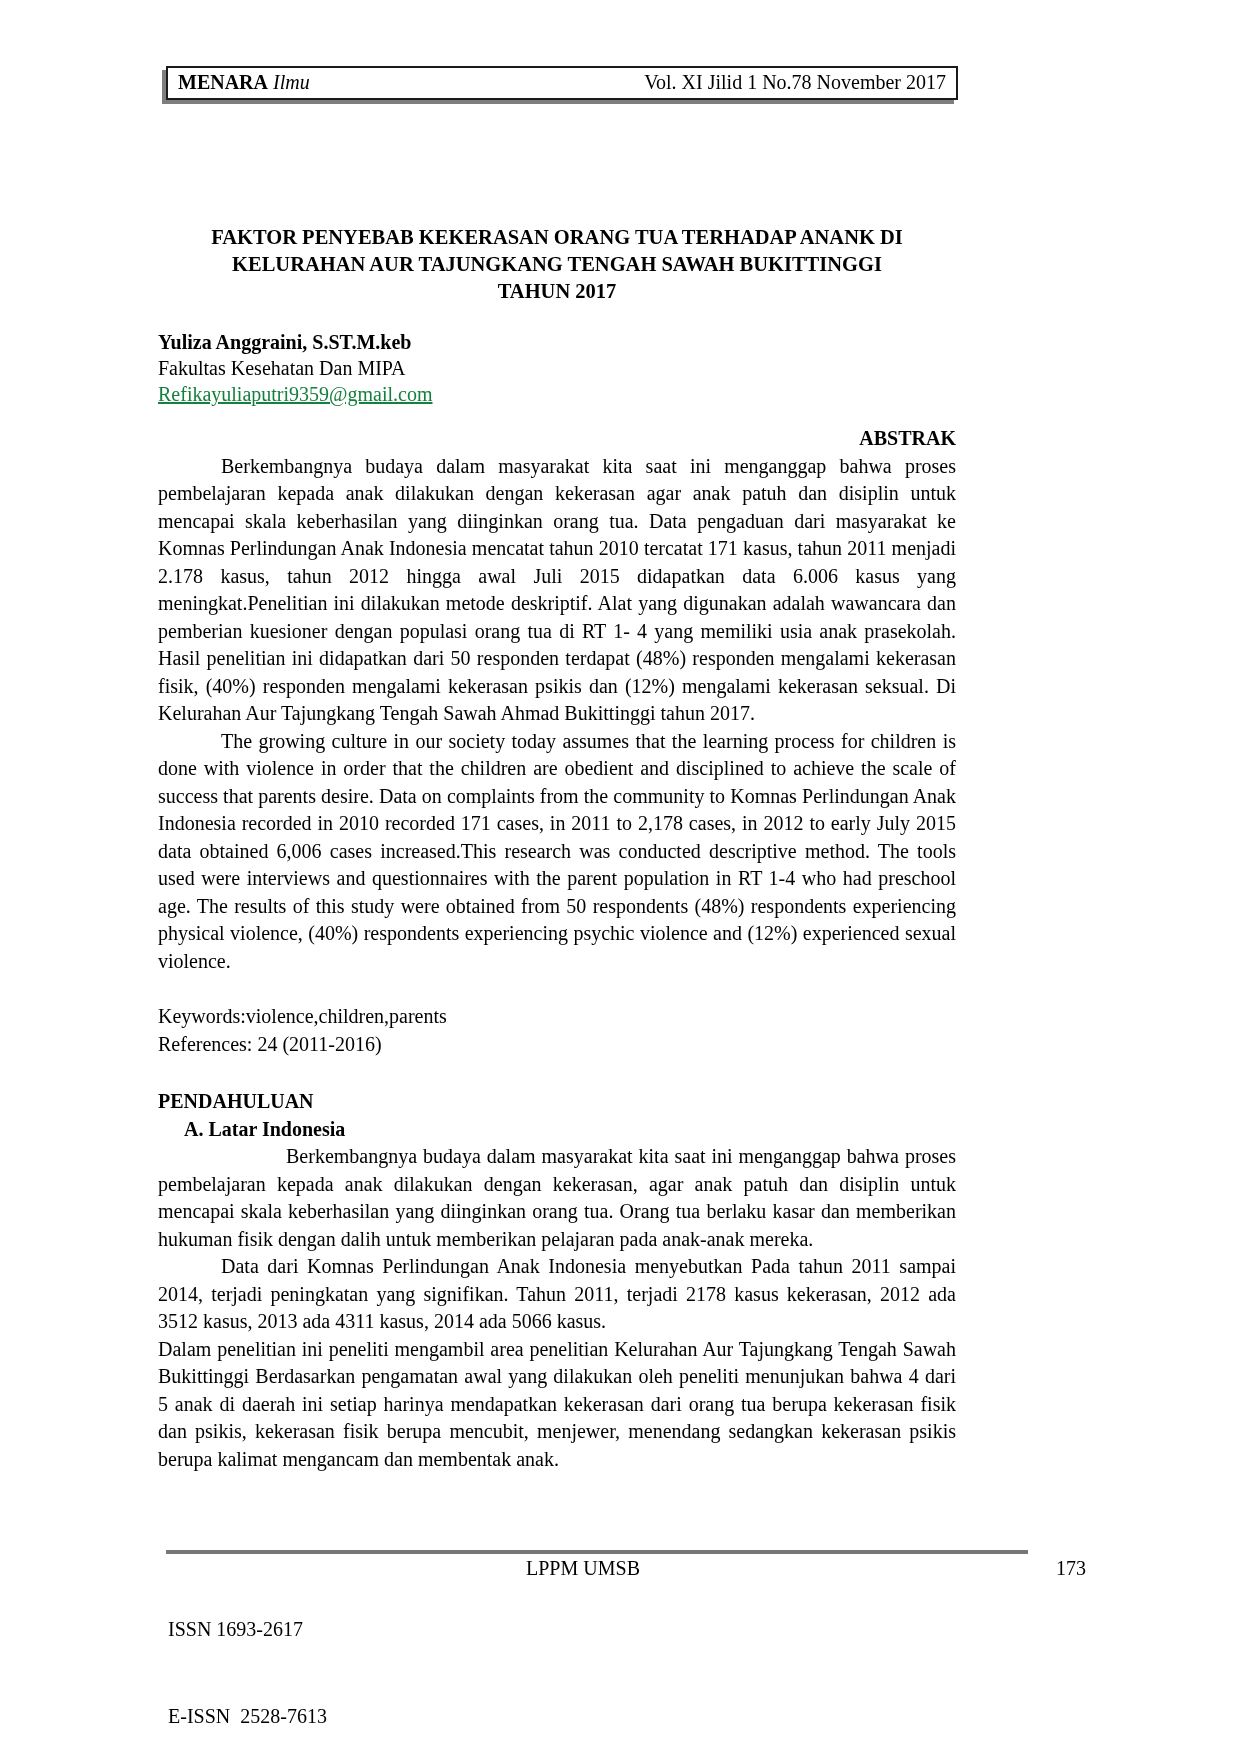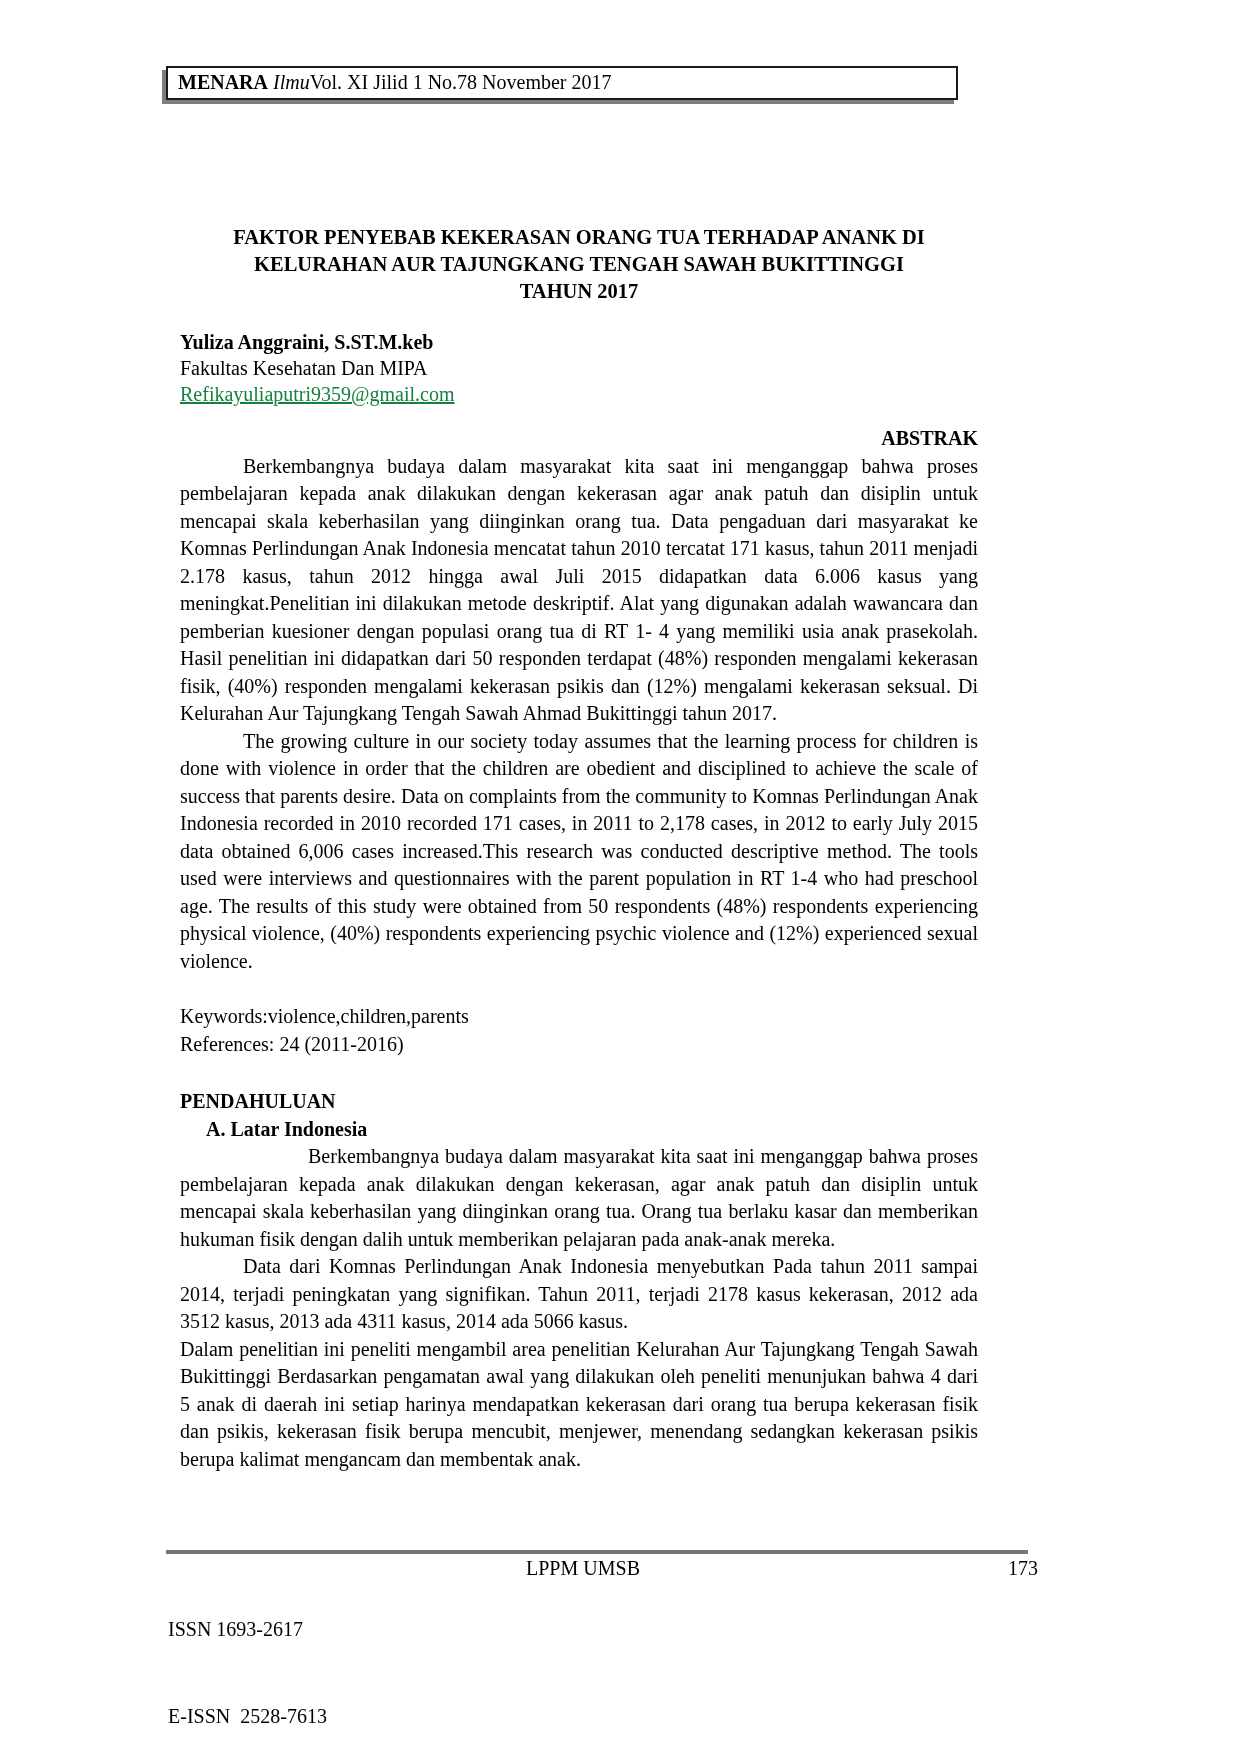--- a/index.html
+++ b/index.html
@@ -3,44 +3,44 @@
 <meta charset="utf-8">
 <style>
   html,body{margin:0;padding:0;background:#ffffff;}
   .page{
     position:relative;width:1240px;height:1754px;background:#ffffff;
     font-family:"Liberation Serif",serif;color:#000;overflow:hidden;
   }
   .header-box{
     position:absolute;left:166px;top:66px;width:792px;box-sizing:border-box;
     border:2px solid #1a1a1a;box-shadow:-4px 4px 0 #7e7e7e;
-    padding:3px 10px 4px 10px;display:flex;
+    padding:3px 10px 4px 10px;display:flex;justify-content:space-between;
     align-items:baseline;font-size:20px;background:#fff;
   }
   .brand-bold{font-weight:bold;}
   .brand-italic{font-style:italic;}
   .content{
-    position:absolute;left:180px;top:224px;width:798px;
+    position:absolute;left:158px;top:224px;width:798px;
     font-size:20px;line-height:27.5px;
   }
   .title{text-align:center;font-weight:bold;font-size:20.5px;line-height:27px;}
   .authors{text-align:left;margin-top:24px;line-height:26px;}
   .author-name{font-weight:bold;}
   .email{color:#15803d;text-decoration:underline;cursor:pointer;}
   .abstract-heading{text-align:right;font-weight:bold;margin-top:18px;}
   .para{text-align:justify;}
   .indent{text-indent:63px;}
   .big-indent{text-indent:128px;}
   .keywords-block{margin-top:28px;}
   .section-heading{font-weight:bold;margin-top:30px;}
   .sub-heading{font-weight:bold;padding-left:26px;}
   .footer-rule{position:absolute;left:166px;top:1550px;width:862px;height:4px;background:#777;}
   .footer-issn{position:absolute;left:168px;top:1557px;font-size:20px;line-height:29px;white-space:pre;}
   .footer-center{position:absolute;left:184px;top:1557px;width:798px;text-align:center;font-size:20px;}
-  .footer-page{position:absolute;left:1008px;top:1557px;font-size:20px;}
+  .footer-page{position:absolute;left:1056px;top:1557px;font-size:20px;}
 </style>
 </head>
 <body>
 
 <div class="page">
 
   <div class="header-box">
     <span>
       <span class="brand-bold">MENARA</span>
       <span class="brand-italic">Ilmu</span>

